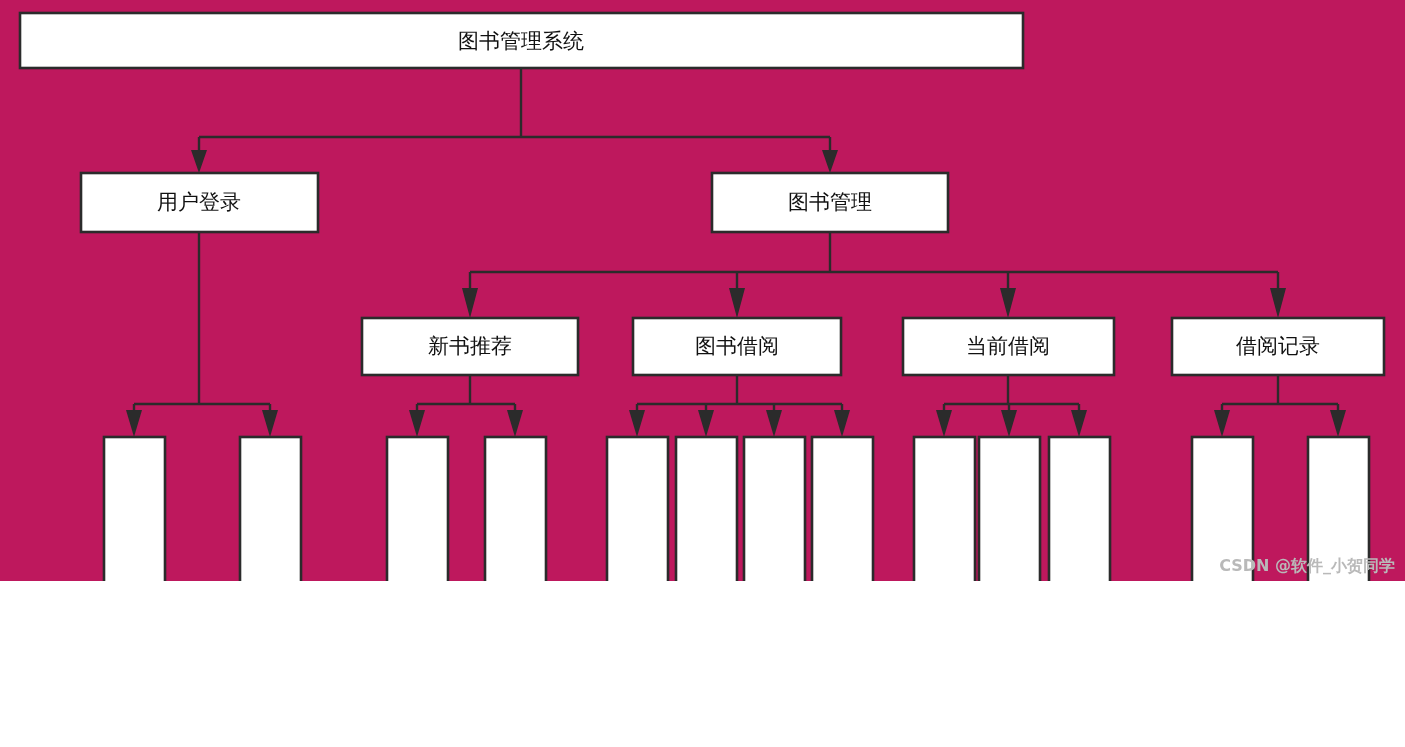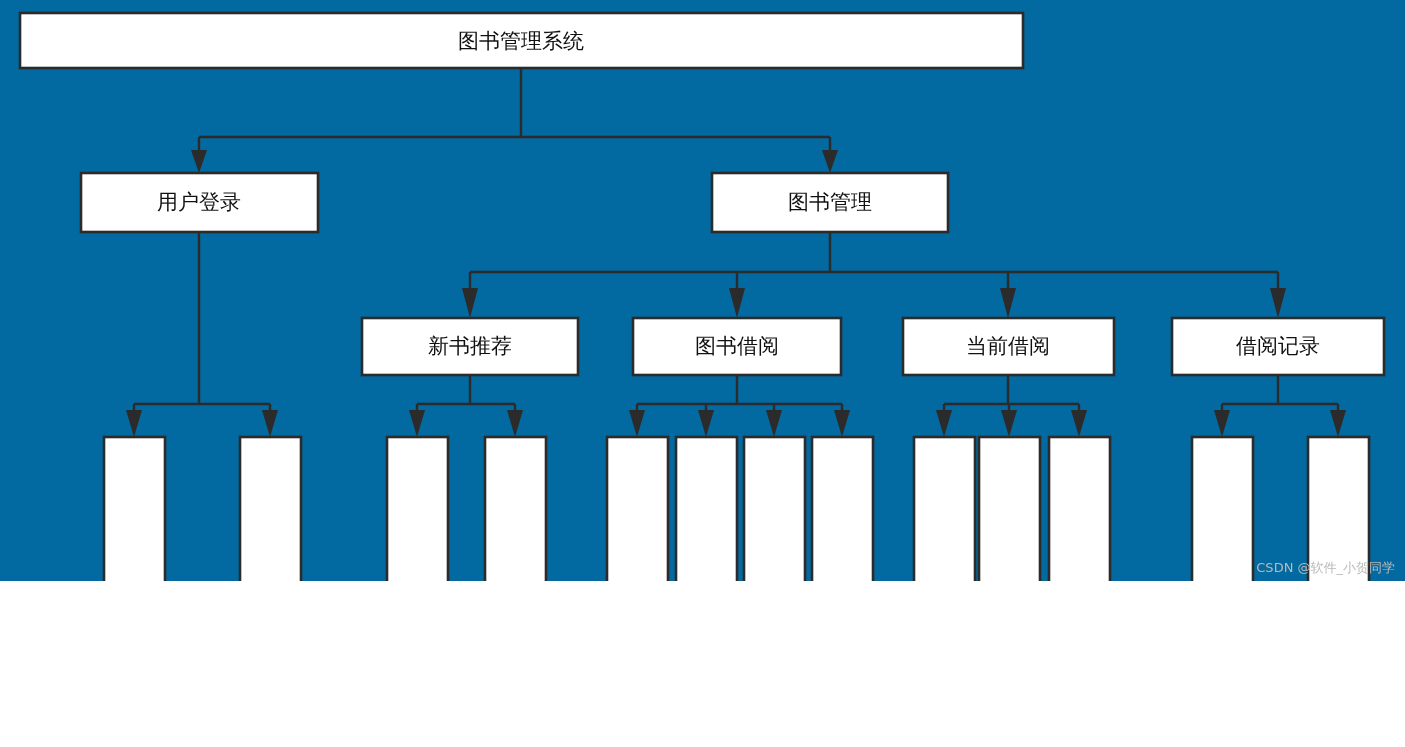--- a/index.html
+++ b/index.html
@@ -8,21 +8,21 @@
     padding: 0;
     background: #ffffff;
   }
   body {
     font-family: "DejaVu Sans", "Liberation Sans", sans-serif;
   }
   #diagram-root {
     position: relative;
     width: 1405px;
     height: 581px;
-    background: #0369a1;
+    background: #be185d;
     overflow: hidden;
   }
   svg.diagram-canvas {
     position: absolute;
     top: 0;
     left: 0;
     width: 1405px;
     height: 747px;
   }
   .node-box {
@@ -60,24 +60,25 @@
     align-items: center;
     justify-content: center;
     white-space: nowrap;
     pointer-events: none;
   }
   .watermark {
     position: absolute;
     right: 10px;
     bottom: 4px;
     font-family: "DejaVu Sans", "Liberation Sans", sans-serif;
-    font-size: 13px;
+    font-size: 16px;
     color: #b9b9b9;
     white-space: nowrap;
     user-select: none;
+    font-weight: bold;
   }
 </style>
 </head>
 <body>
 
 <div id="diagram-root">
 
   <svg class="diagram-canvas" viewBox="0 0 1405 747" xmlns="http://www.w3.org/2000/svg">
 
     <g>

